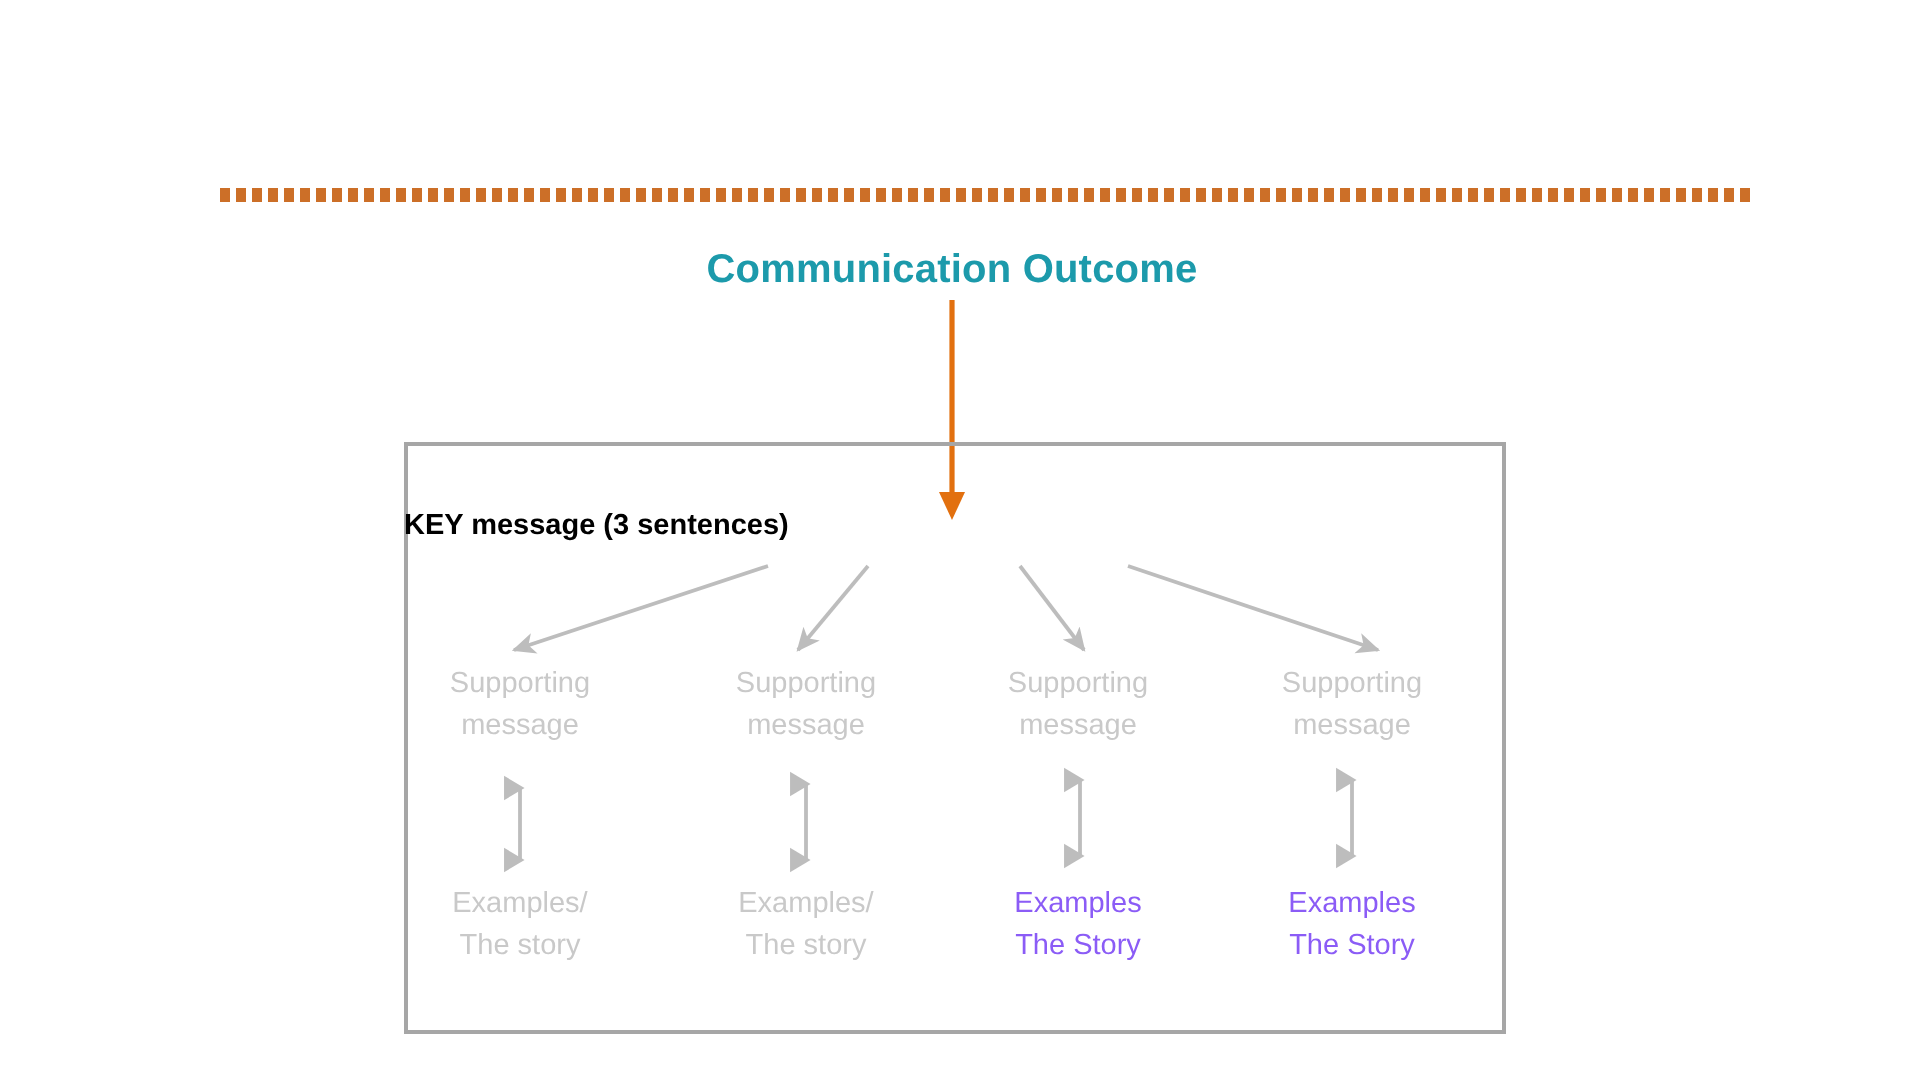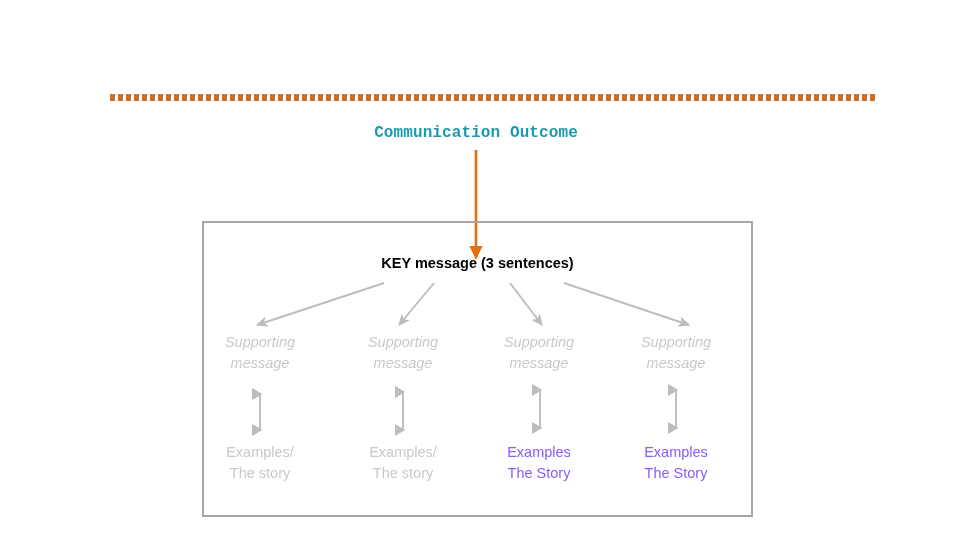--- a/index.html
+++ b/index.html
@@ -29,25 +29,24 @@
     );
   }
 
   
   .title {
     position: absolute;
     left: 0;
     top: 124px;
     width: 960px;
     text-align: center;
-    font-size: 16px;
+    font-size: 20px;
     font-weight: bold;
     color: #1c9aab;
     letter-spacing: .1px;
-    font-family: Liberation Mono, monospace;
   }
   
   .title-inner {
     display: inline-block;
     transform: translateX(-4px);
   }
 
   
   .orange-arrow {
     position: absolute;
@@ -69,21 +68,20 @@
     box-sizing: border-box;
     background: transparent;
   }
 
   
   .key-message {
     position: absolute;
     left: 202px;
     top: 255px;
     width: 551px;
-    text-align: center;
     font-size: 14.5px;
     font-weight: bold;
     color: #000000;
   }
 
   
   .fan-arrows {
     position: absolute;
     left: 202px;
     top: 221px;
@@ -97,21 +95,21 @@
   .col-text {
     position: absolute;
     width: 150px;
     text-align: center;
     font-size: 14.5px;
     line-height: 21px;
     color: #c9c9c9;
   }
   .col-text.darker { color: #8b5cf6; }
 
-  .row-support { top: 332px; font-style: italic; }
+  .row-support { top: 332px; }
   .row-example { top: 442px; }
 
   .c1 { left: 185px; }
   .c2 { left: 328px; }
   .c3 { left: 464px; }
   .c4 { left: 601px; }
 
   
   .v-arrows {
     position: absolute;

